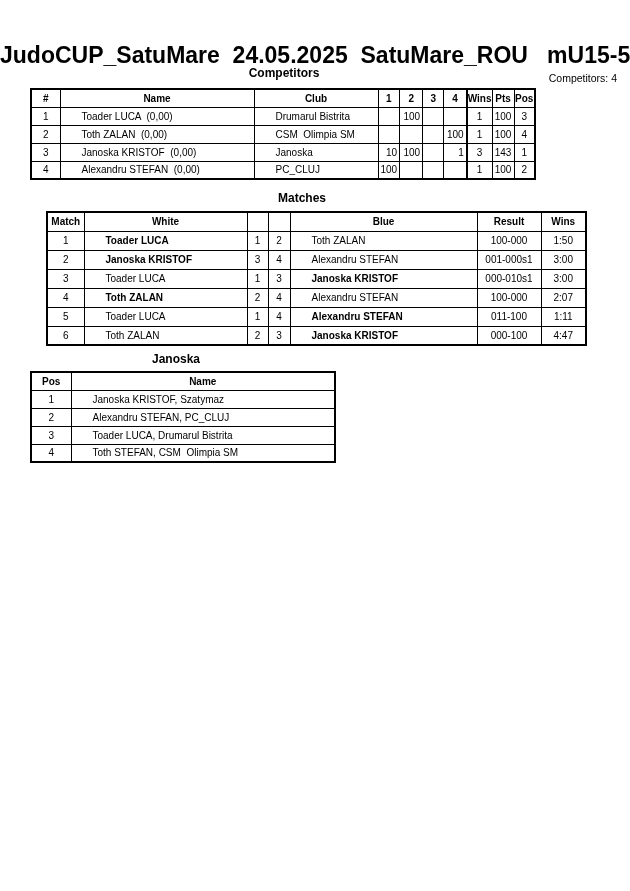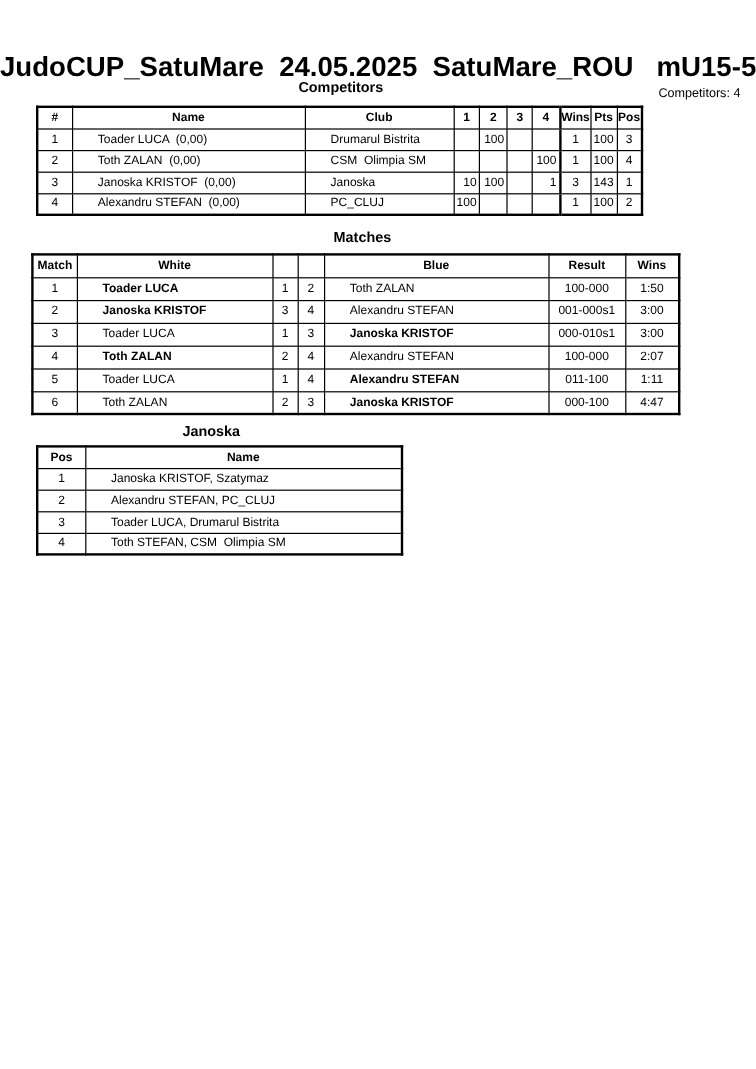--- a/index.html
+++ b/index.html
@@ -25,21 +25,21 @@
     position:absolute;border-collapse:collapse;table-layout:fixed;
     border:2px solid #000;background:#fff;
   }
   .tbl th,.tbl td{
     border:1px solid #000;font-size:10px;padding:0 2px;overflow:hidden;
     vertical-align:middle;white-space:pre;
   }
   .tbl th{font-weight:bold;text-align:center;padding:0;overflow:visible;white-space:nowrap;}
   #t-competitors{left:30px;top:88px;}
   #t-competitors tr{height:18px;}
-  #t-matches{left:26px;top:211px;border-radius:11px;}
+  #t-matches{left:46px;top:211px;border-radius:11px;}
   #t-matches tr{height:19px;}
   #t-results{left:30px;top:371px;}
   #t-results tr{height:18px;}
   td.c{text-align:center;}
   td.l{text-align:left;padding-left:21px;}
   td.r{text-align:right;padding-right:2px;}
   .thickl{border-left:2px solid #000 !important;}
   .bold{font-weight:bold;}
 </style>
 </head>

